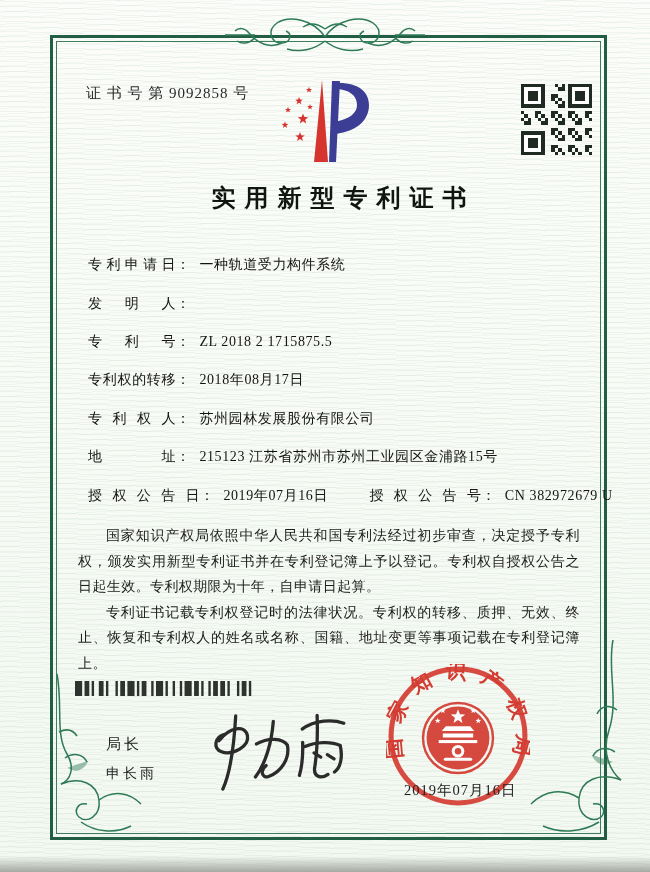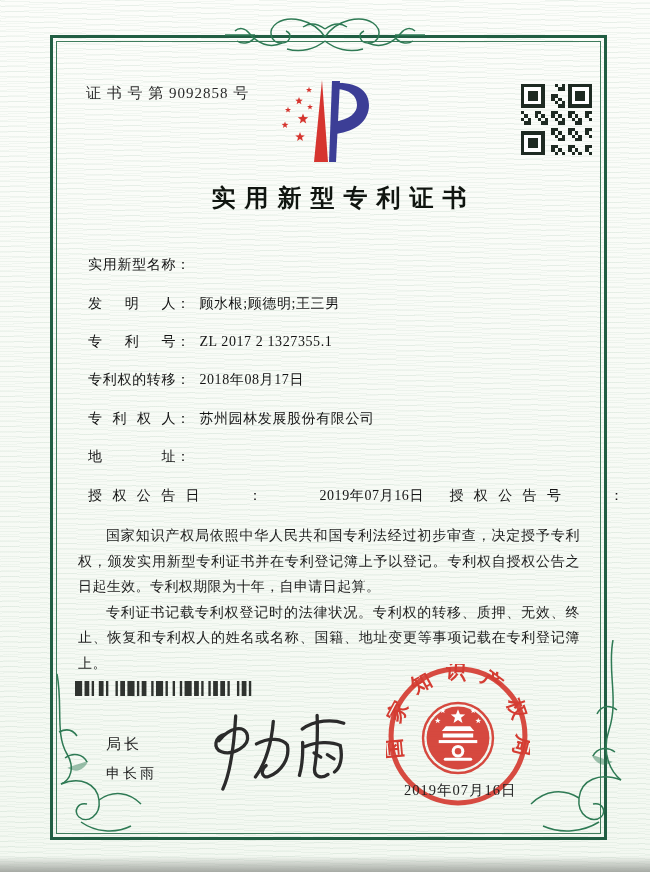--- a/index.html
+++ b/index.html
@@ -19,21 +19,21 @@
   .logo{position:absolute;left:272px;top:76px;width:100px;height:88px;}
   .qr{position:absolute;left:521px;top:84px;width:71px;height:71px;}
   .title{position:absolute;left:0;right:0;top:182px;text-align:center;
     font-size:24px;font-weight:600;color:#101510;letter-spacing:9px;}
   .row{position:absolute;left:88px;display:flex;align-items:baseline;
     font-size:14px;color:#141414;letter-spacing:.4px;white-space:nowrap;}
   .flabel{display:inline-block;width:88px;text-align:justify;text-align-last:justify;}
   .flabel.wide{width:112px;}
   .colon{margin-right:9px;}
   .fvalue{letter-spacing:.6px;}
-  .grant-pair{display:flex;align-items:baseline;gap:48px;}
+  .grant-pair{display:flex;align-items:baseline;}
   .body-text{position:absolute;left:78px;top:524px;width:502px;
     font-size:14px;line-height:25.5px;color:#1d1d1d;text-align:justify;font-family:Liberation Mono, monospace;}
   .body-text p{margin:0;text-indent:2em;letter-spacing:.4px;}
   .barcode{position:absolute;left:75px;top:681px;width:181px;height:15px;}
   .seal{position:absolute;left:386px;top:664px;width:144px;height:144px;}
   .seal-date{position:absolute;left:404px;top:781px;font-size:14.5px;color:#232323;letter-spacing:1px;z-index:3;}
   .director-title{position:absolute;left:106px;top:735px;font-size:15px;color:#222;letter-spacing:3px;}
   .director-name{position:absolute;left:106px;top:765px;font-size:14px;color:#222;letter-spacing:3px;}
   .signature{position:absolute;left:182px;top:706px;width:178px;height:88px;transform:rotate(-2deg);}
   .footer{position:absolute;left:0;right:0;top:823px;text-align:center;font-size:13px;color:#1c1c1c;letter-spacing:1px;}
@@ -199,54 +199,55 @@
         <rect x="16" y="2" width="3" height="3" fill="#1e2a22"></rect>
         <rect x="0" y="14" width="7" height="7" fill="#1e2a22"></rect>
         <rect x="1" y="15" width="5" height="5" fill="#fff"></rect>
         <rect x="2" y="16" width="3" height="3" fill="#1e2a22"></rect>
       </g>
   </svg>
 
   <div class="title">实用新型专利证书</div>
 
   <div class="row" style="top:256px">
-    <span class="flabel">实用新型名称</span>
-      <span class="colon">：</span>
+    <span class="flabel">专利申请日</span>
+      <span class="colon">：</span>
+    <span class="fvalue">一种轨道受力构件系统</span>
   </div>
   <div class="row" style="top:295px">
     <span class="flabel">发明人</span>
       <span class="colon">：</span>
-    <span class="fvalue">顾水根;顾德明;王三男</span>
   </div>
   <div class="row" style="top:333px">
     <span class="flabel">专利号</span>
       <span class="colon">：</span>
-    <span class="fvalue">ZL 2017 2 1327355.1</span>
+    <span class="fvalue">ZL 2018 2 1715875.5</span>
   </div>
   <div class="row" style="top:371px">
     <span class="flabel">专利权的转移</span>
       <span class="colon">：</span>
     <span class="fvalue">2018年08月17日</span>
   </div>
   <div class="row" style="top:410px">
     <span class="flabel">专利权人</span>
       <span class="colon">：</span>
     <span class="fvalue">苏州园林发展股份有限公司</span>
   </div>
   <div class="row" style="top:448px">
     <span class="flabel">地址</span>
       <span class="colon">：</span>
+    <span class="fvalue">215123 江苏省苏州市苏州工业园区金浦路15号</span>
   </div>
   <div class="row" style="top:487px">
     <span class="grant-pair">
       <span class="flabel wide">授权公告日</span>
         <span class="colon">：</span>
       <span class="fvalue" style="width:122px">2019年07月16日</span>
     </span>
-    <span class="grant-pair" style="margin-left:8px">
+    <span class="grant-pair" style="margin-left:24px">
       <span class="flabel wide">授权公告号</span>
         <span class="colon">：</span>
       <span class="fvalue">CN 382972679 U</span>
     </span>
   </div>
 
   <div class="body-text">
     <p>国家知识产权局依照中华人民共和国专利法经过初步审查，决定授予专利权，颁发实用新型专利证书并在专利登记簿上予以登记。专利权自授权公告之日起生效。专利权期限为十年，自申请日起算。</p>
     <p>专利证书记载专利权登记时的法律状况。专利权的转移、质押、无效、终止、恢复和专利权人的姓名或名称、国籍、地址变更等事项记载在专利登记簿上。</p>
   </div>

